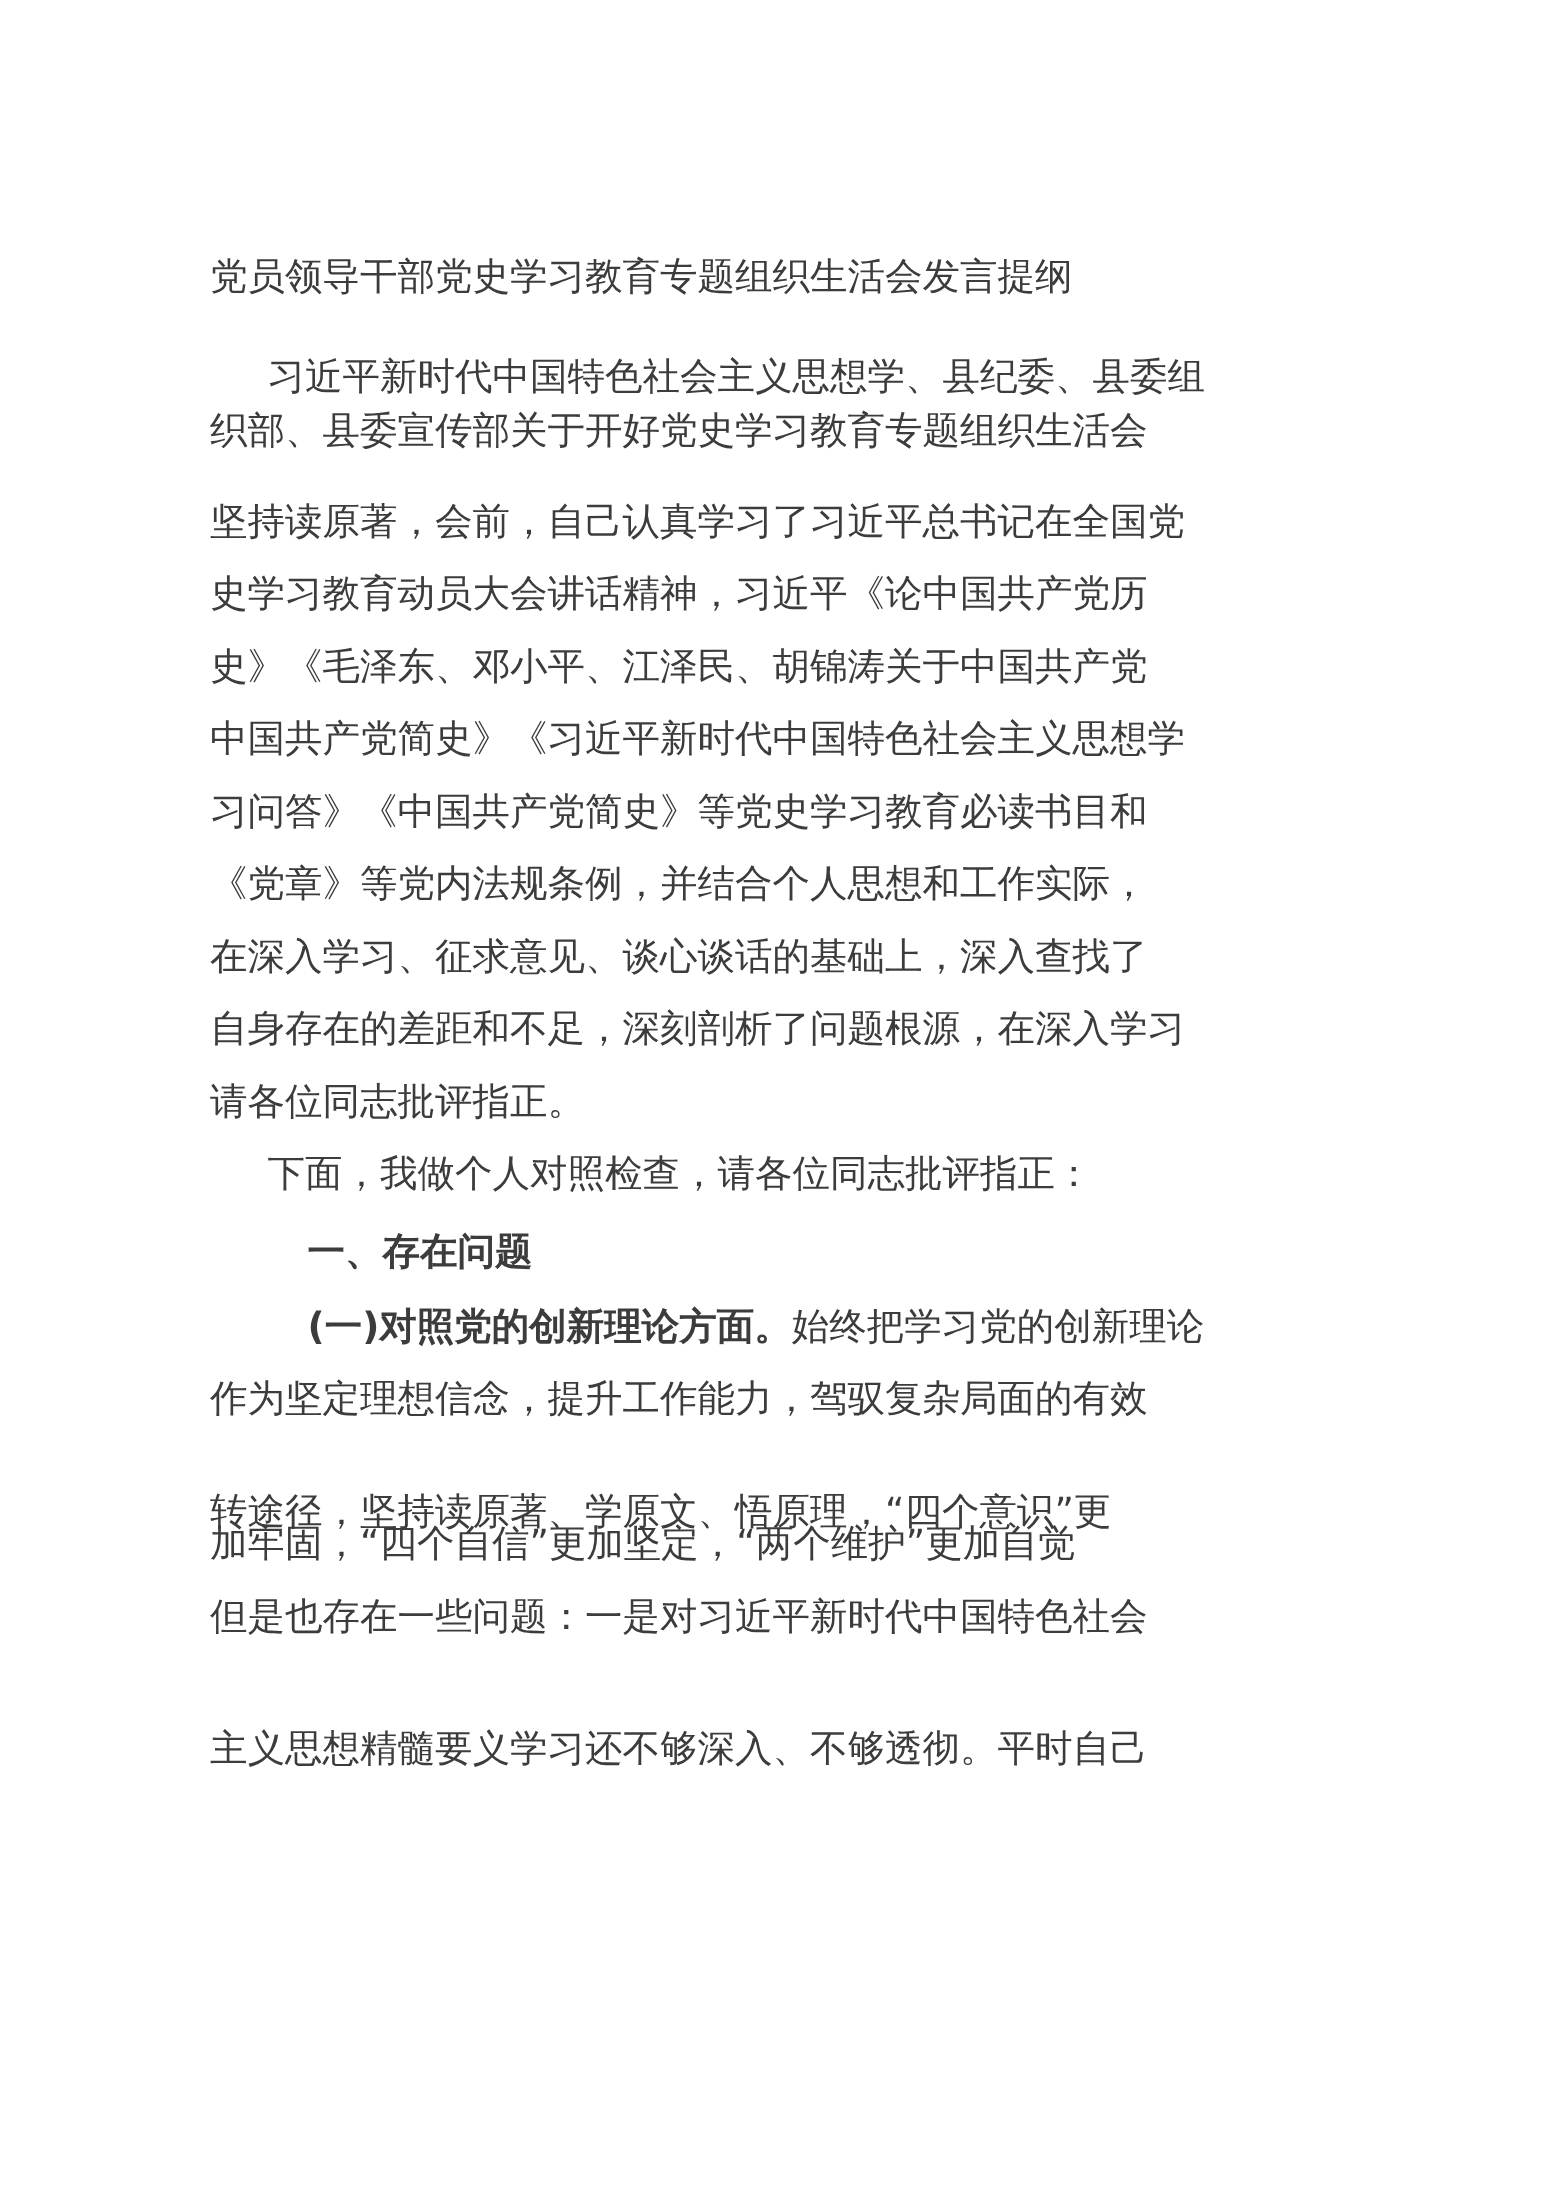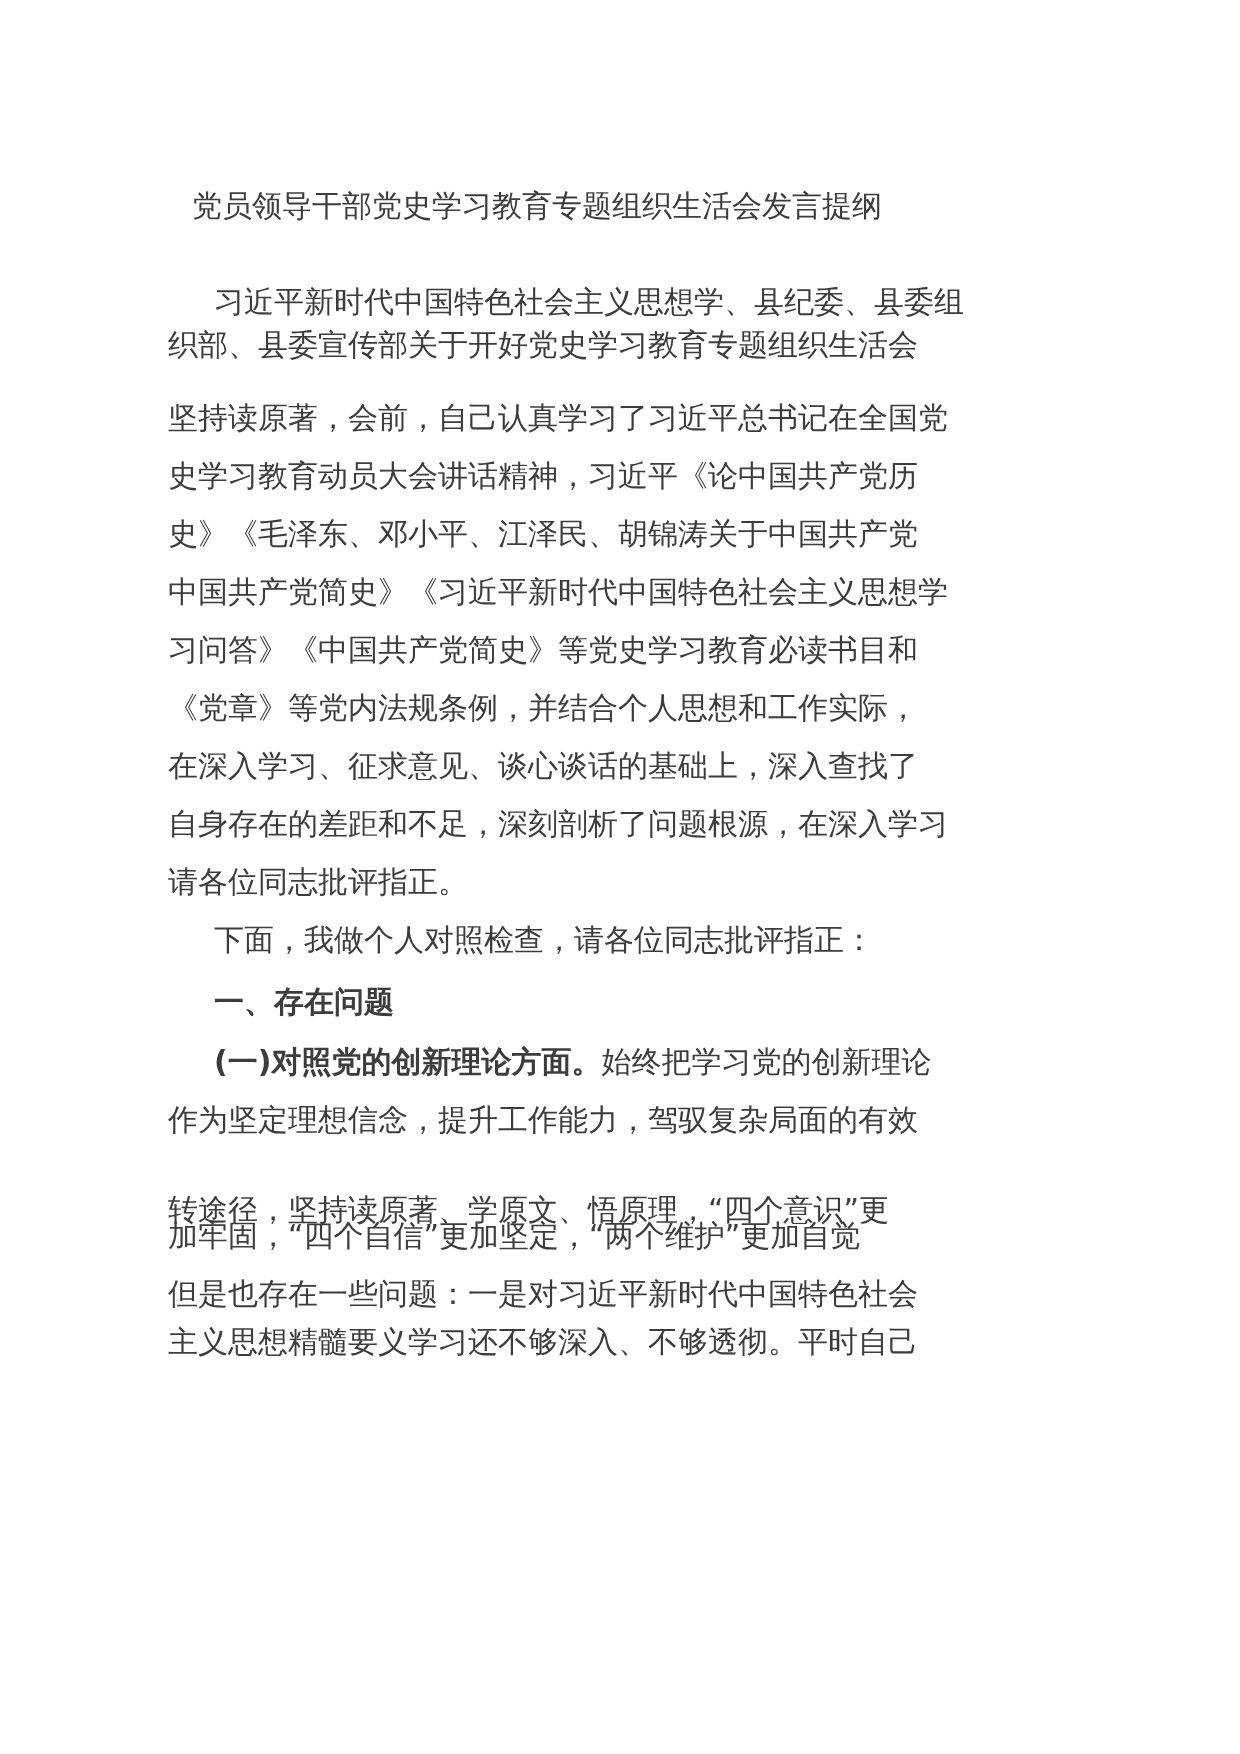--- a/index.html
+++ b/index.html
@@ -1,23 +1,23 @@
 <!DOCTYPE html>
 <html><head>
 <meta charset="utf-8">
 <style>
   html, body { margin: 0; padding: 0; background: #ffffff; }
   body { width: 1240px; height: 1754px; position: relative; overflow: hidden;
          font-family: "DejaVu Sans", "Liberation Sans", sans-serif; color: #3c3c3c; }
   .page { position: absolute; left: 168px; top: 0; width: 774px; }
-  .title { position: absolute; top: 184px; left: 0; font-size: 30px; line-height: 44px;
-           white-space: nowrap; letter-spacing: 0px; margin-left: 24px; }
+  .title { position: absolute; top: 200px; left: 0; font-size: 30px; line-height: 44px;
+           white-space: nowrap; letter-spacing: 0px; }
   .line { position: absolute; left: 0; font-size: 30px; line-height: 44px; white-space: nowrap; }
   .indent { left: 46px; }
-  .bold { font-weight: bold; }
+  .bold { font-weight: bold; margin-left: 32px; }
 </style>
 </head>
 <body>
 
 <div class="page">
   <div class="title">党员领导干部党史学习教育专题组织生活会发言提纲</div>
 
   <div class="line indent" style="top:280px">习近平新时代中国特色社会主义思想学、县纪委、县委组</div>
   <div class="line" style="top:323px">织部、县委宣传部关于开好党史学习教育专题组织生活会</div>
   <div class="line" style="top:396px">坚持读原著，会前，自己认真学习了习近平总书记在全国党</div>
@@ -34,14 +34,14 @@
 
   <div class="line indent bold" style="top:980px">一、存在问题</div>
 
   <div class="line indent" style="top:1040px">
     <span class="bold">(一)对照党的创新理论方面。</span><span>始终把学习党的创新理论</span>
   </div>
   <div class="line" style="top:1098px">作为坚定理想信念，提升工作能力，驾驭复杂局面的有效</div>
   <div class="line" style="top:1188px">转途径，坚持读原著、学原文、悟原理，“四个意识”更</div>
   <div class="line" style="top:1214px">加牢固，“四个自信”更加坚定，“两个维护”更加自觉</div>
   <div class="line" style="top:1272px">但是也存在一些问题：一是对习近平新时代中国特色社会</div>
-  <div class="line" style="top:1320px">主义思想精髓要义学习还不够深入、不够透彻。平时自己</div>
+  <div class="line" style="top:1378px">主义思想精髓要义学习还不够深入、不够透彻。平时自己</div>
 </div>
 
 </body></html>

